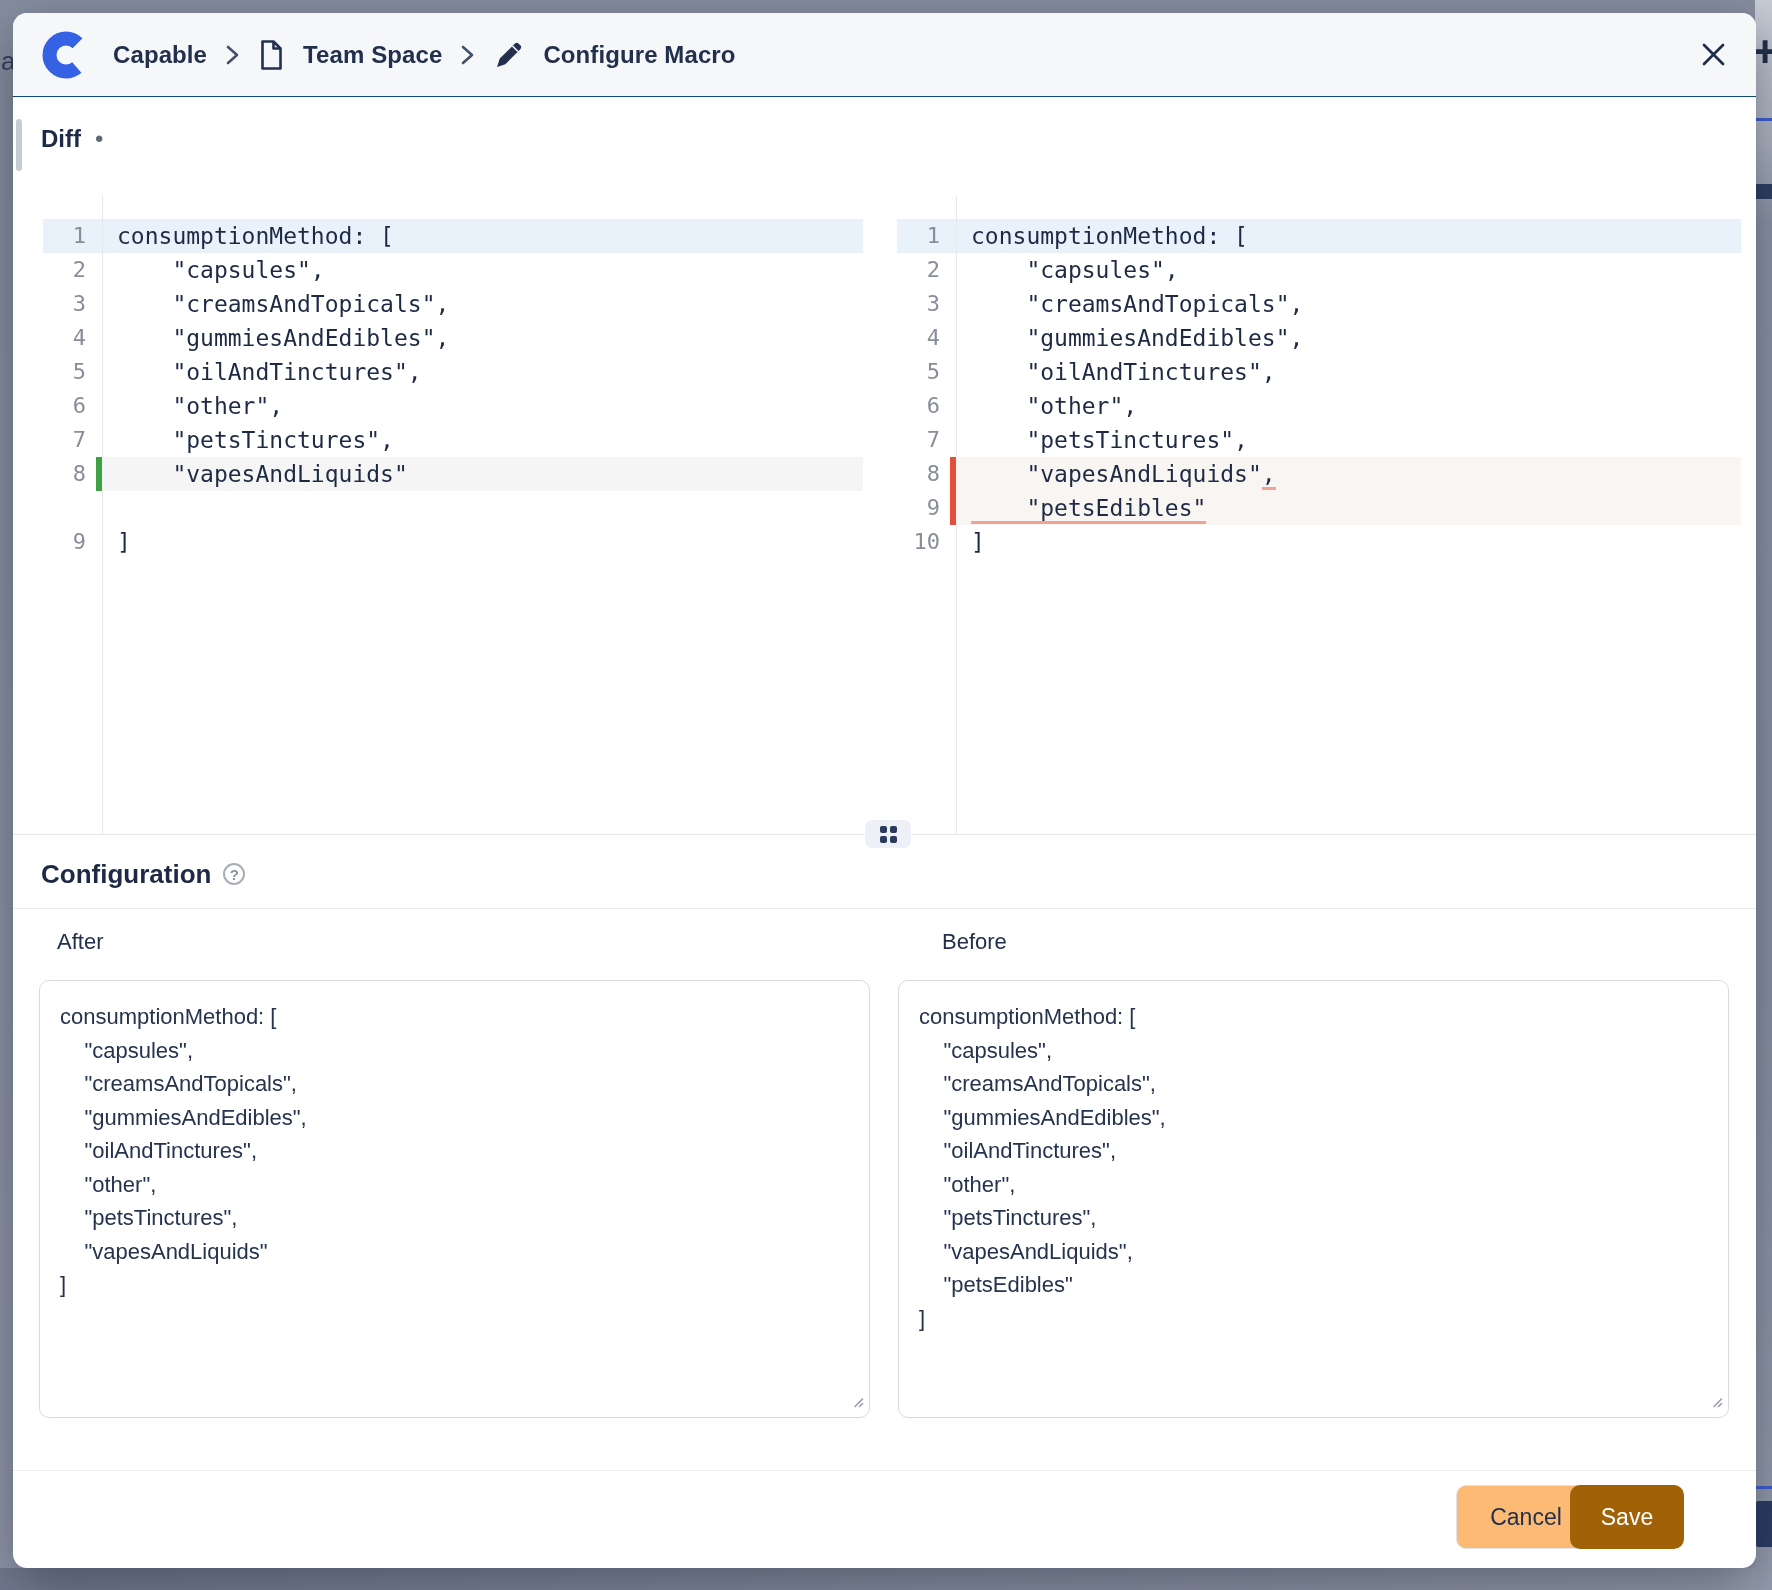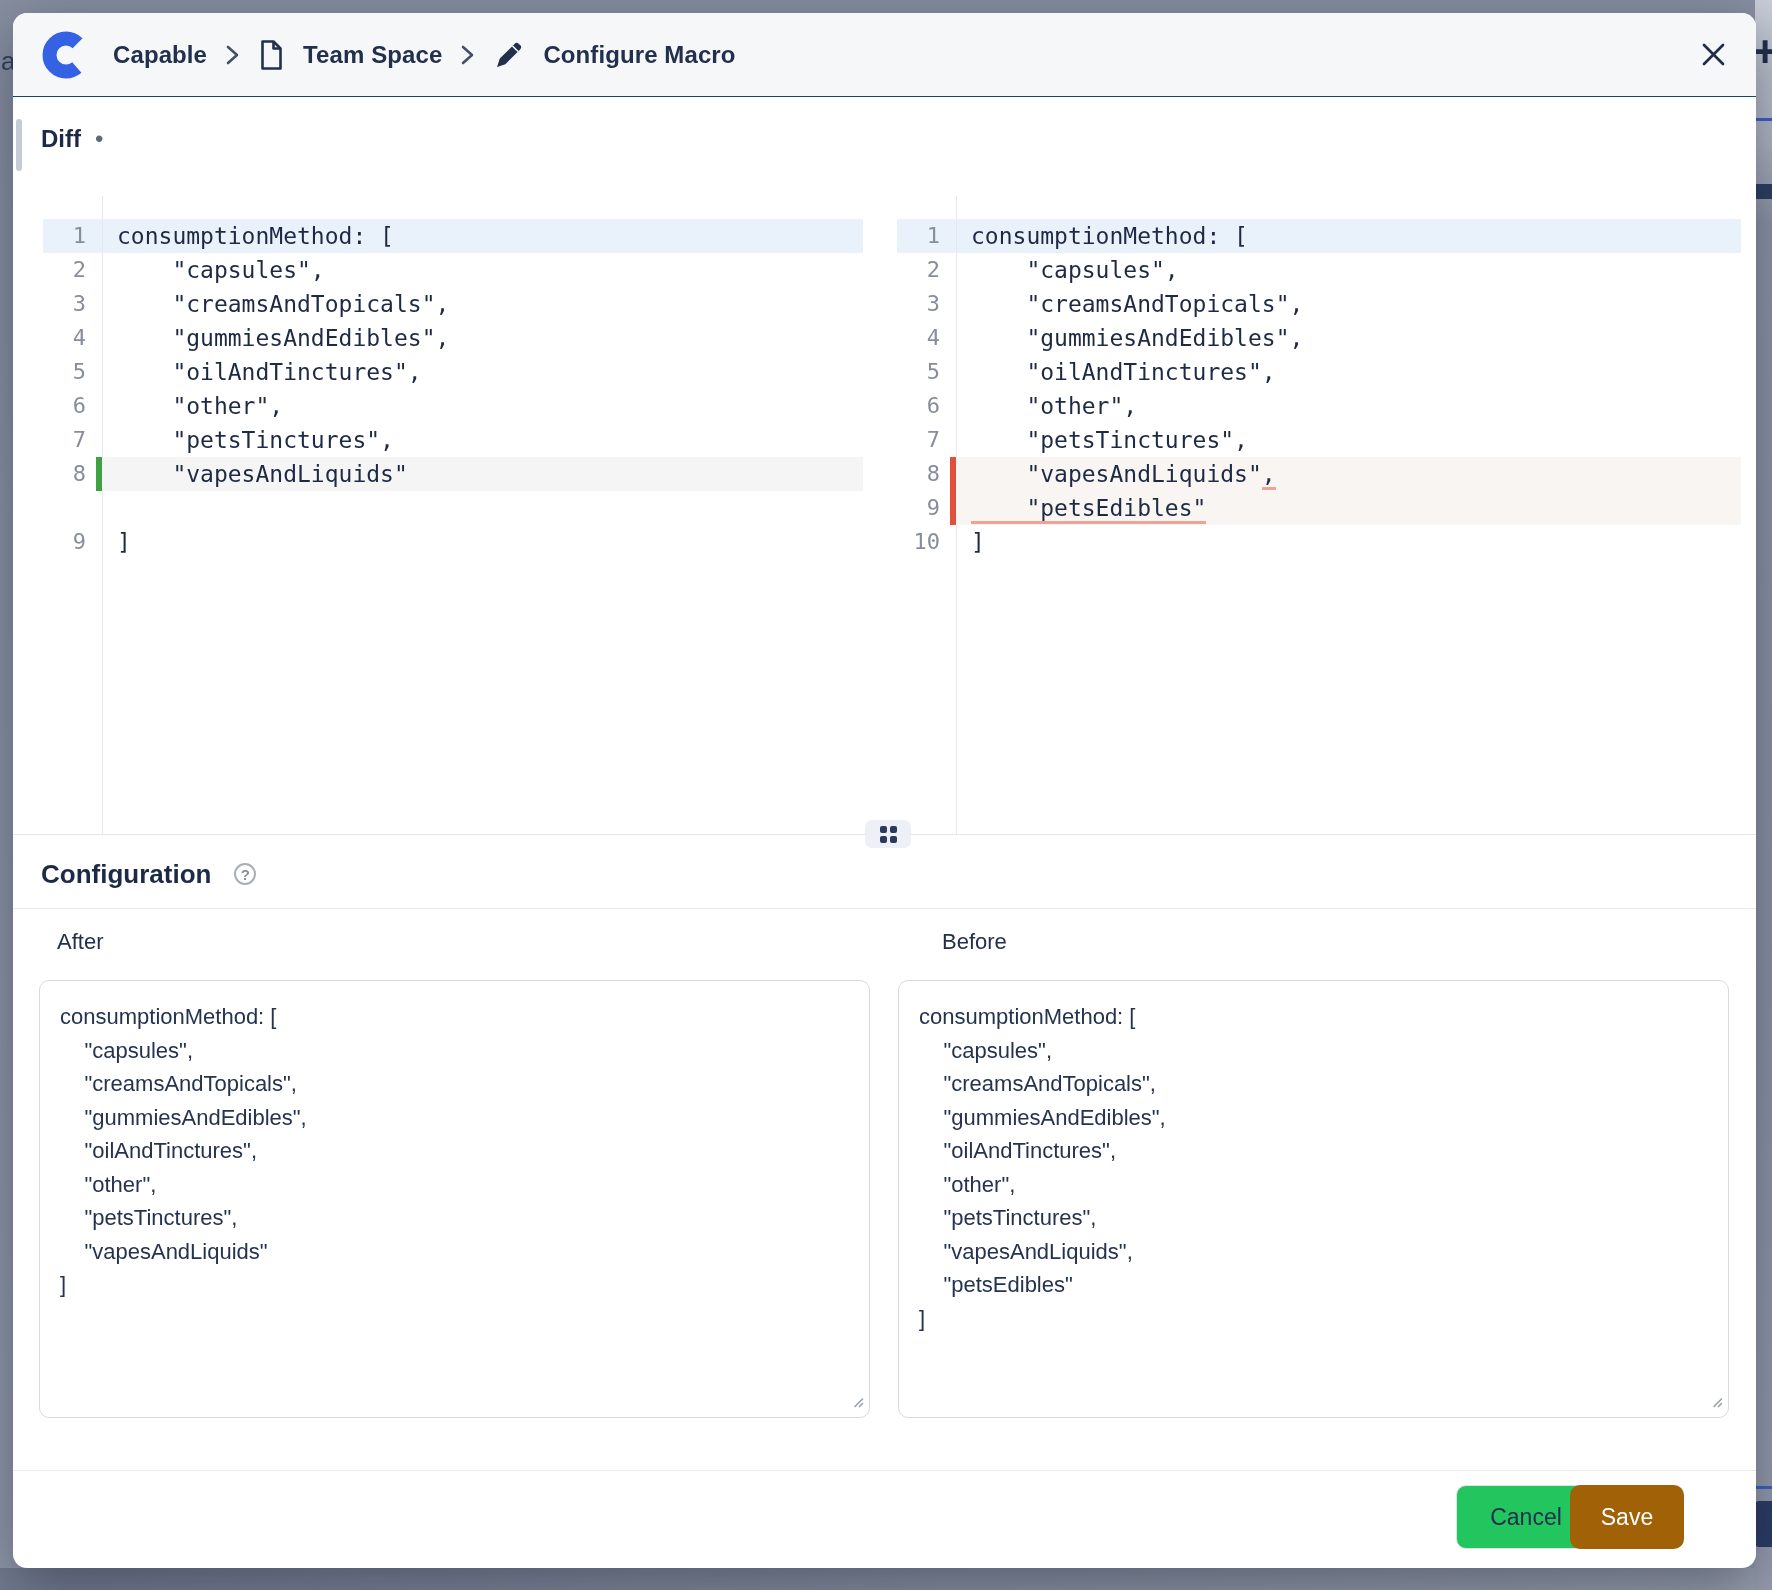--- a/index.html
+++ b/index.html
@@ -62,40 +62,40 @@
   .adl{box-shadow:0 3px 0 0 #f2a294;}
 
   
   .divider1{position:absolute;left:0;top:821px;width:100%;height:1px;background:#e5e7ea;}
   .drag-handle{position:absolute;left:852px;top:807px;width:46px;height:28px;background:#edf0f6;
     border-radius:7px;display:flex;align-items:center;justify-content:center;cursor:row-resize;}
   .dots{display:grid;grid-template-columns:7px 7px;grid-template-rows:7px 7px;gap:3px;}
   .dots i{background:#2b3a5c;border-radius:2px;}
 
   
-  .config-title-row{position:absolute;left:28px;top:843px;height:36px;display:flex;align-items:center;gap:23px;}
+  .config-title-row{position:absolute;left:28px;top:843px;height:36px;display:flex;align-items:center;gap:12px;}
   .config-title{font-size:26px;font-weight:700;color:#1d2a46;}
   .help{width:22px;height:22px;border:2px solid #a8aeb8;border-radius:50%;color:#8a919c;
     font-size:15px;font-weight:700;display:flex;align-items:center;justify-content:center;cursor:pointer;box-sizing:border-box;}
   .divider2{position:absolute;left:0;top:895px;width:100%;height:1px;background:#e8eaed;}
 
   .field-label{position:absolute;top:916px;font-size:22px;font-weight:500;color:#22304d;}
   .lbl-after{left:44px;} .lbl-before{left:929px;}
   .textbox{position:absolute;top:967px;height:438px;box-sizing:border-box;background:#fff;
     border:1px solid #d7dade;border-radius:10px;padding:19px 20px;overflow:hidden;}
   .tb-after{left:26px;width:831px;} .tb-before{left:885px;width:831px;}
   .tb-inner{white-space:pre;font-size:22px;line-height:33.5px;color:#25334f;}
   .spell{text-decoration-style:dotted;text-decoration-color:#e25c49;text-decoration-thickness:2.5px;text-underline-offset:5px;}
   .resize{position:absolute;right:5px;bottom:5px;cursor:nwse-resize;}
 
   
   .footer-line{position:absolute;left:0;top:1457px;width:100%;height:1px;background:#e9ebee;}
   .btn{position:absolute;top:1472px;height:64px;border-radius:10px;font-family:"Liberation Sans",sans-serif;
     font-size:23px;display:flex;align-items:center;justify-content:center;cursor:pointer;box-sizing:border-box;}
-  .btn-cancel{left:1443px;width:140px;background:#22c55e;border:1.5px solid #dfe2e7;color:#22304d;font-weight:500;}
+  .btn-cancel{left:1443px;width:140px;background:#fdba74;border:1.5px solid #dfe2e7;color:#22304d;font-weight:500;}
   .btn-save{left:1557px;width:114px;background:#a16207;border:none;color:#fff;font-weight:500;}
 </style>
 </head>
 <body>
 
 <div class="bk-left-a">a</div>
 <div class="bk-left-bar"></div>
 <div class="bk-right">
   <div class="bk-plus">+</div>
   <div class="bk-line1"></div>

